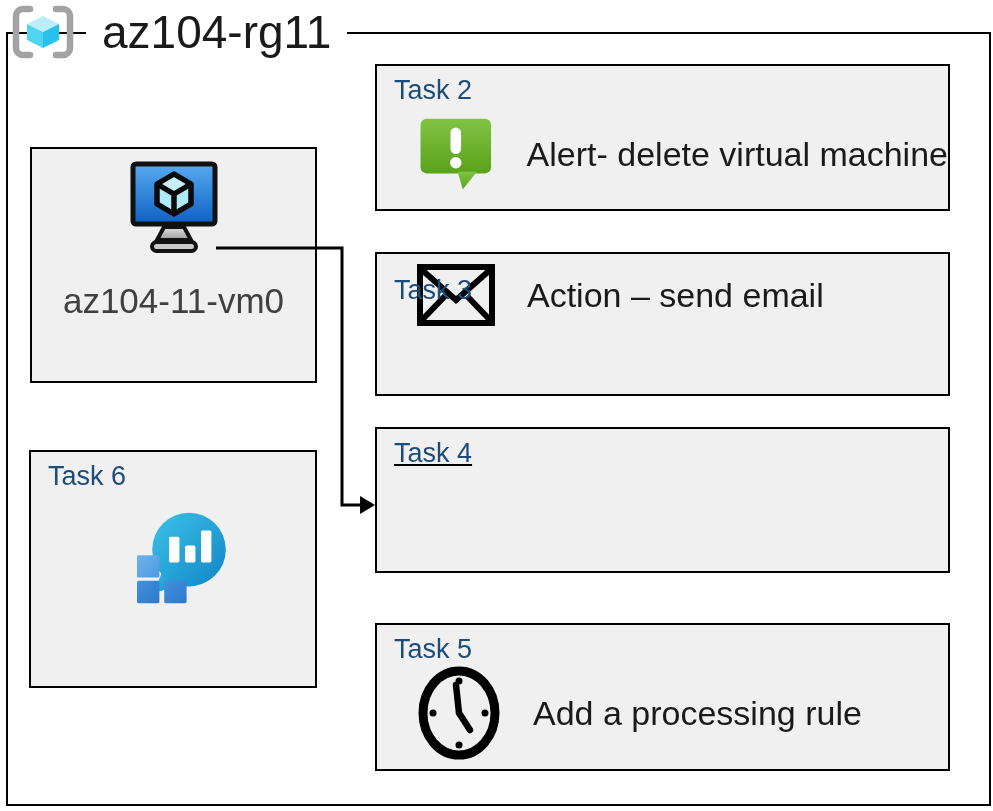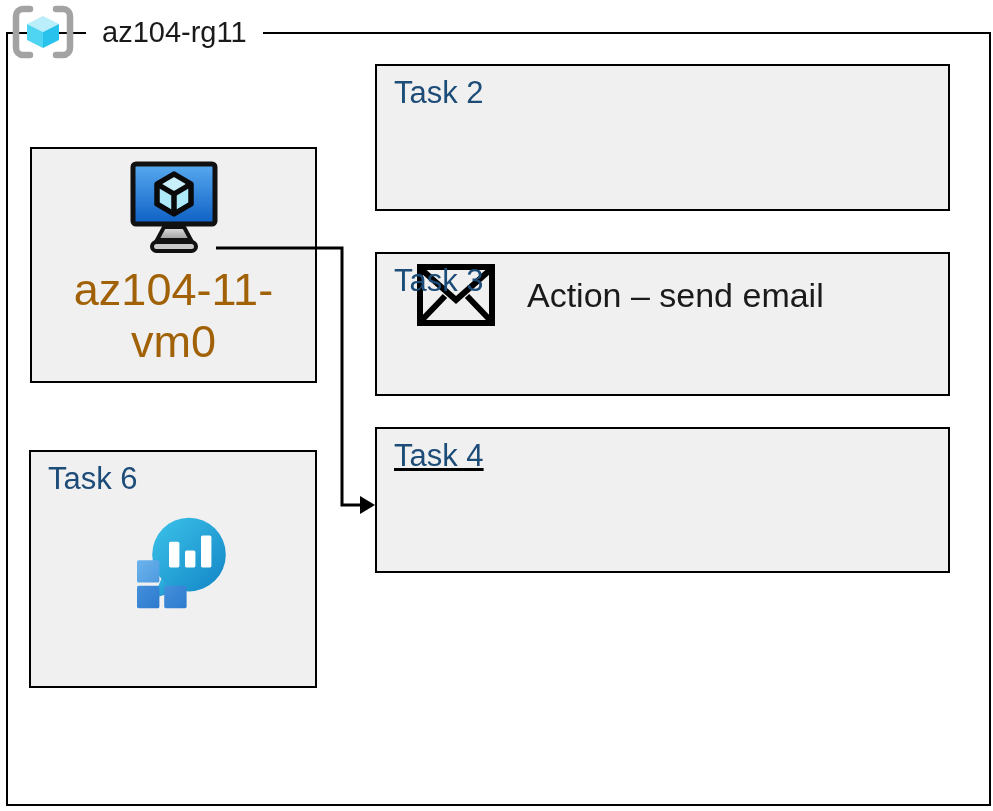--- a/index.html
+++ b/index.html
@@ -2,34 +2,34 @@
 <html><head>
 <meta charset="utf-8">
 <style>
   html,body{margin:0;padding:0;background:#fff;}
   .canvas{position:relative;width:993px;height:811px;background:#fff;
           font-family:"Liberation Sans",sans-serif;overflow:hidden;}
   .outer{position:absolute;left:6px;top:32px;width:981px;height:770px;
          border:2px solid #000;background:#fff;z-index:0;}
   .rg-header{position:absolute;left:10px;top:4px;height:56px;display:flex;
              align-items:center;z-index:3;}
-  .rg-title{margin-left:10px;background:#fff;padding:0 16px;font-size:29px;
+  .rg-title{margin-left:10px;background:#fff;padding:0 16px;font-size:46px;
             color:#1a1a1a;line-height:56px;white-space:nowrap;}
   .box{position:absolute;background:#f0f0f0;border:2px solid #000;z-index:2;box-sizing:content-box;}
-  .task-label{font-size:31px;color:#1d4c78;padding:9px 8px 0 17px;line-height:1.15;}
+  .task-label{font-size:27px;color:#1d4c78;padding:9px 8px 0 17px;line-height:1.15;}
   .b1{left:30px;top:147px;width:283px;height:232px;}
   .b6{left:29px;top:450px;width:284px;height:234px;}
   .b2{left:375px;top:64px;width:571px;height:143px;}
   .b3{left:375px;top:252px;width:571px;height:140px;}
   .b4{left:375px;top:427px;width:571px;height:142px;text-decoration:underline;}
   .b5{left:375px;top:623px;width:571px;height:144px;}
   .left-card{display:flex;flex-direction:column;align-items:center;}
   .left-card .task-label{align-self:flex-start;}
   .left-icon-wrap{margin-top:12px;display:flex;justify-content:center;}
-  .left-text{margin-top:9px;font-size:45px;color:#a16207;text-align:center;}
+  .left-text{margin-top:26px;font-size:35px;color:#404040;text-align:center;}
   .row{display:flex;align-items:center;margin:4px 0 0 40px;gap:32px;}
   .right-text{font-size:34px;color:#1a1a1a;white-space:nowrap;}
   .arrow-layer{position:absolute;left:0;top:0;z-index:4;pointer-events:none;}
 </style>
 </head>
 <body>
 
 <div class="canvas">
 
   <div class="outer"></div>
@@ -96,37 +96,66 @@
         <rect x="110" y="33" width="13" height="40" rx="2" fill="#fff"></rect>
         <rect x="30" y="64" width="28" height="28" rx="2" fill="url(#ksl)"></rect>
         <rect x="30" y="96" width="28" height="28" rx="2" fill="url(#ksd)"></rect>
         <rect x="64" y="96" width="28" height="28" rx="2" fill="url(#ksd)"></rect>
       </svg>
     </div>
   </div>
 
   <div class="box b2">
     <div class="task-label">Task 2</div>
+    <div class="row">
+      <svg width="86" height="88" viewBox="0 0 88 92">
+        <defs>
+          <linearGradient id="gg" x1="0" y1="0" x2="0" y2="1">
+            <stop offset="0" stop-color="#82c344"></stop>
+              <stop offset="1" stop-color="#59a21a"></stop>
+          </linearGradient>
+        </defs>
+        <rect x="4" y="6" width="80" height="62" rx="7" fill="url(#gg)"></rect>
+        <polygon points="46,66 68,66 52,86" fill="url(#gg)"></polygon>
+        <rect x="38" y="16" width="12" height="30" rx="6" fill="#fff"></rect>
+        <circle cx="44" cy="56" r="6.5" fill="#fff"></circle>
+      </svg>
+      <div class="right-text">Alert- delete virtual machine</div>
+    </div>
   </div>
 
   <div class="box b3">
     <div class="row" style="margin-top:10px;">
       <svg width="78" height="62" viewBox="0 0 78 62">
         <rect x="3" y="3" width="72" height="56" fill="none" stroke="#000" stroke-width="6"></rect>
         <path d="M5,6 L39,36 L73,6" fill="none" stroke="#000" stroke-width="6"></path>
         <path d="M5,56 L28,32 M73,56 L50,32" fill="none" stroke="#000" stroke-width="6"></path>
       </svg>
       <div class="right-text">Action – send email</div>
     </div>
-    <div class="task-label" style="position:absolute;left:0;top:0;">Task 3</div>
+    <div class="task-label" style="position:absolute;left:0;top:12px;">Task 3</div>
   </div>
 
   <div class="box b4">
     <div class="task-label">Task 4</div>
   </div>
 
+  <div class="box b5">
+    <div class="task-label">Task 5</div>
+    <div class="row" style="margin-top:0;">
+      <svg width="84" height="96" viewBox="0 0 84 96">
+        <ellipse cx="42" cy="48" rx="36" ry="42" fill="none" stroke="#000" stroke-width="9"></ellipse>
+        <circle cx="42" cy="16" r="3.5" fill="#000"></circle>
+        <circle cx="42" cy="80" r="3.5" fill="#000"></circle>
+        <circle cx="16" cy="48" r="3.5" fill="#000"></circle>
+        <circle cx="68" cy="48" r="3.5" fill="#000"></circle>
+        <path d="M42,48 L39,20 M42,48 L53,65" fill="none" stroke="#000" stroke-width="6.5" stroke-linecap="round"></path>
+      </svg>
+      <div class="right-text">Add a processing rule</div>
+    </div>
+  </div>
 
   <svg class="arrow-layer" width="993" height="811" viewBox="0 0 993 811">
     <path d="M 216 248 H 342 V 505 H 360" fill="none" stroke="#000" stroke-width="3"></path>
     <polygon points="360,496 360,514 375,505" fill="#000"></polygon>
   </svg>
 
 </div>
 
 </body></html>

